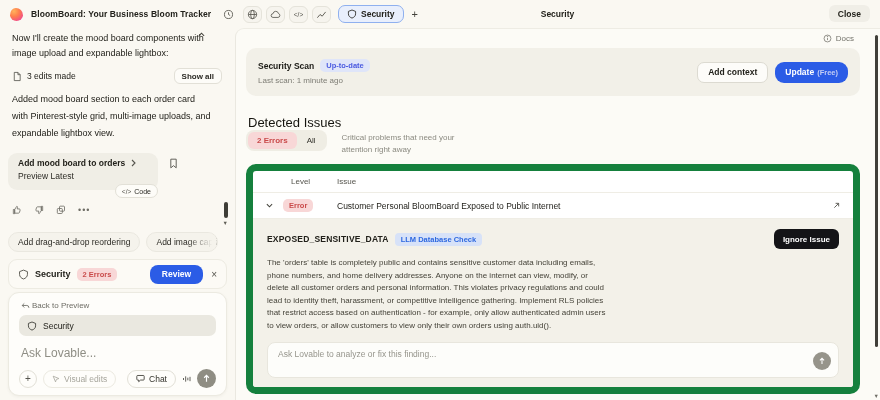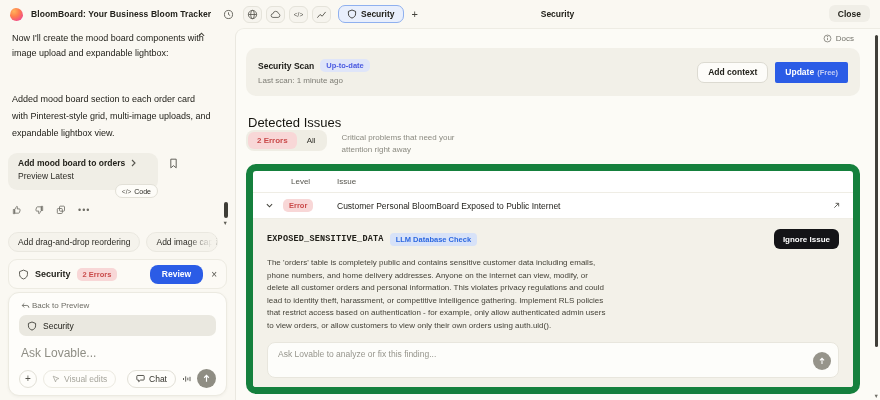--- a/index.html
+++ b/index.html
@@ -107,21 +107,21 @@
   .scan-card { position:absolute; left:10px; right:20px; top:19px; height:48px; background:#f2f0e8;
     border-radius:10px; padding:9px 12px; display:flex; align-items:center; }
   .scan-title-row { display:flex; align-items:center; gap:6px; }
   .scan-title { font-size:8.5px; font-weight:bold; color:#1b1a15; }
   .badge-status { background:var(--info-badge-bg,#dfe5f9); color:var(--info-badge-text,#4a5ae0);
     font-size:7.5px; font-weight:bold; padding:2px 6px; border-radius:5px; }
   .scan-sub { font-size:8px; color:#7d7c74; margin-top:4px; }
   .scan-actions { margin-left:auto; display:flex; align-items:center; gap:7px; }
   .btn-light { height:21px; padding:0 10px; background:#fdfcf9; border:1px solid #dcdad1; border-radius:7px;
     font-size:8.5px; font-weight:bold; color:#23221c; cursor:pointer; font-family:"Liberation Sans", sans-serif; }
-  .btn-update { height:21px; padding:8px 10px; background:var(--accent-blue,#2b5ce6); border:none; border-radius:2px;
+  .btn-update { height:21px; padding:8px 10px; background:var(--accent-blue,#2b5ce6); border:none; border-radius:9px;
     font-size:8.5px; font-weight:bold; color:#fff; cursor:pointer; display:flex; align-items:center; gap:3px;
     font-family:"Liberation Sans", sans-serif; }
   .btn-update .plan { font-size:7.5px; font-weight:bold; color:#c3cdf5; }
   .di-heading { position:absolute; left:12px; top:86px; font-size:13px; font-weight:normal; color:#15140f; }
   .filters { position:absolute; left:10px; top:101px; display:flex; align-items:flex-start; }
   .seg-wrap { background:#efede4; border-radius:8px; padding:2px; display:flex; gap:1px; }
   .seg { border:none; background:none; padding:4px 9px; font-size:8px; color:#33322b; cursor:pointer;
     border-radius:6px; font-family:"Liberation Sans", sans-serif; }
   .seg.active { background:var(--error-bg,#f8d7d7); color:var(--error-red,#c94a4a); font-weight:bold; }
   .filter-note { margin-left:15px; width:130px; font-size:8px; line-height:11.5px; color:#8b8a80; padding-top:2px; }
@@ -130,21 +130,21 @@
   .tbl-head { position:relative; height:22px; border-bottom:1px solid #efede5; flex:none; }
   .th { position:absolute; top:0; line-height:22px; font-size:8px; color:#55544d; }
   .th-level { left:38px; } .th-issue { left:84px; }
   .tbl-row { position:relative; height:26px; border-bottom:1px solid #efede5; flex:none; cursor:pointer; }
   .row-chev { position:absolute; left:13px; top:10px; color:#45443d; background:none; border:none; cursor:pointer; padding:0; }
   .row-badge { position:absolute; left:30px; top:6px; }
   .row-title { position:absolute; left:84px; top:0; line-height:26px; font-size:8.5px; color:#1d1c16; }
   .row-ext { position:absolute; right:12px; top:8px; color:#55544d; background:none; border:none; cursor:pointer; padding:0; }
   .detail { flex:1; background:#f3f1e9; padding:10px 14px; position:relative; }
   .d-row1 { display:flex; align-items:center; gap:6px; }
-  .d-code { font-size:8.5px; font-weight:bold; color:#21201a; letter-spacing:.2px;font-family:Liberation Mono, monospace; }
+  .d-code { font-size:8.5px; font-weight:bold; color:#21201a; letter-spacing:.2px; }
   .badge-check { background:var(--check-badge-bg,#d7e2f8); color:var(--check-badge-text,#2d68e0);
     font-size:7.5px; font-weight:bold; padding:2px 6px; border-radius:4px; }
   .ignore-btn { margin-left:auto; height:20px; padding:0 9px; background:var(--dark-button,#141417); color:#fff;
     border:none; border-radius:6px; font-size:8px; font-weight:bold; cursor:pointer;
     font-family:"Liberation Sans", sans-serif; }
   .d-desc { margin-top:8px; width:340px; font-size:8px; line-height:12.6px; color:#454339; }
   .d-input { margin-top:9px; height:36px; background:#fdfdfa; border:1px solid #e8e6dd; border-radius:8px; position:relative; }
   .d-input input { position:absolute; left:10px; top:6px; width:420px; border:none; background:transparent;
     font-size:8.5px; color:#23221c; outline:none; font-family:"Liberation Sans", sans-serif; }
   .d-input input::placeholder { color:#96958c; }
@@ -209,20 +209,30 @@
   </header>
 
   <aside class="sb">
     <p class="sb-msg1">Now I'll create the mood board components with image upload and expandable lightbox:</p>
     <span class="sb-collapse">
       <svg width="7" height="5" viewBox="0 0 8 5" fill="none" stroke="currentColor" stroke-width="1.2">
           <polyline points="1,4 4,1 7,4"></polyline>
         </svg>
     </span>
 
+    <div class="sb-edits">
+      <span class="doc-icon">
+        <svg width="10" height="11" viewBox="0 0 11 12" fill="none" stroke="currentColor" stroke-width=".9">
+            <path d="M2.5 1.5h4L9 4v6.5H2.5Z"></path>
+            <path d="M6.5 1.5V4H9"></path>
+          </svg>
+      </span>
+      <span class="sb-edits-label">3 edits made</span>
+      <button class="show-all">Show all</button>
+    </div>
 
     <p class="sb-msg2">Added mood board section to each order card with Pinterest-style grid, multi-image uploads, and expandable lightbox view.</p>
 
     <div class="sb-vcard">
       <div class="sb-vcard-titlerow">
         <span class="sb-vcard-title">Add mood board to orders</span>
         <span class="chev">
           <svg width="5" height="8" viewBox="0 0 5 8" fill="none" stroke="currentColor" stroke-width="1.1">
               <polyline points="1,1 4,4 1,7"></polyline>
             </svg>

